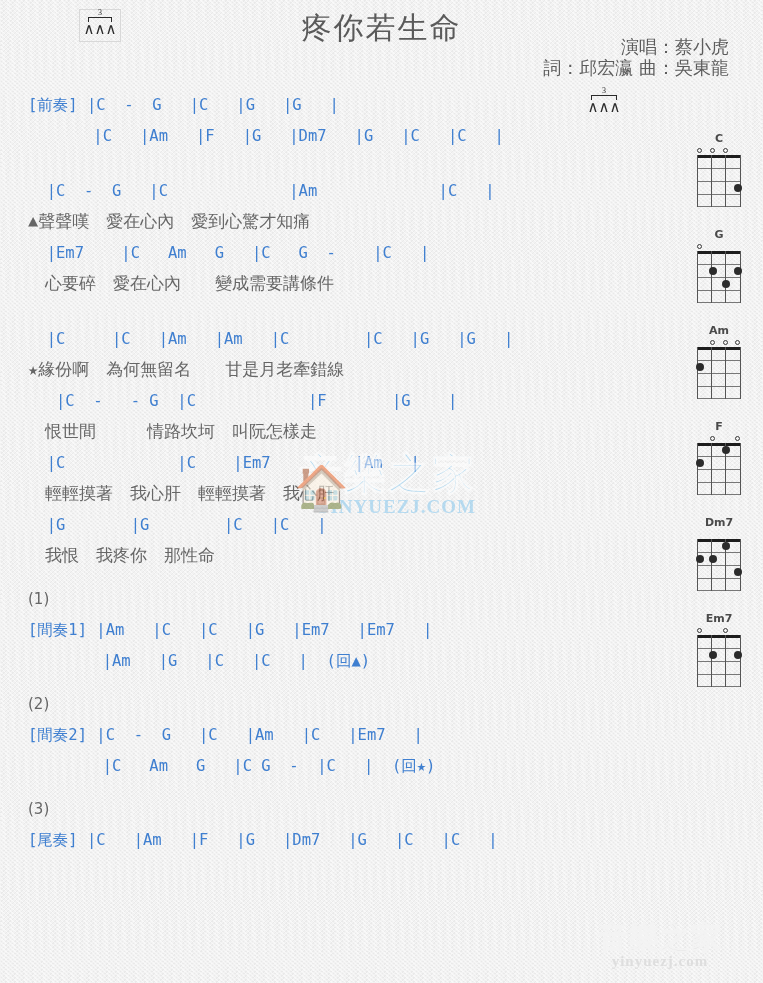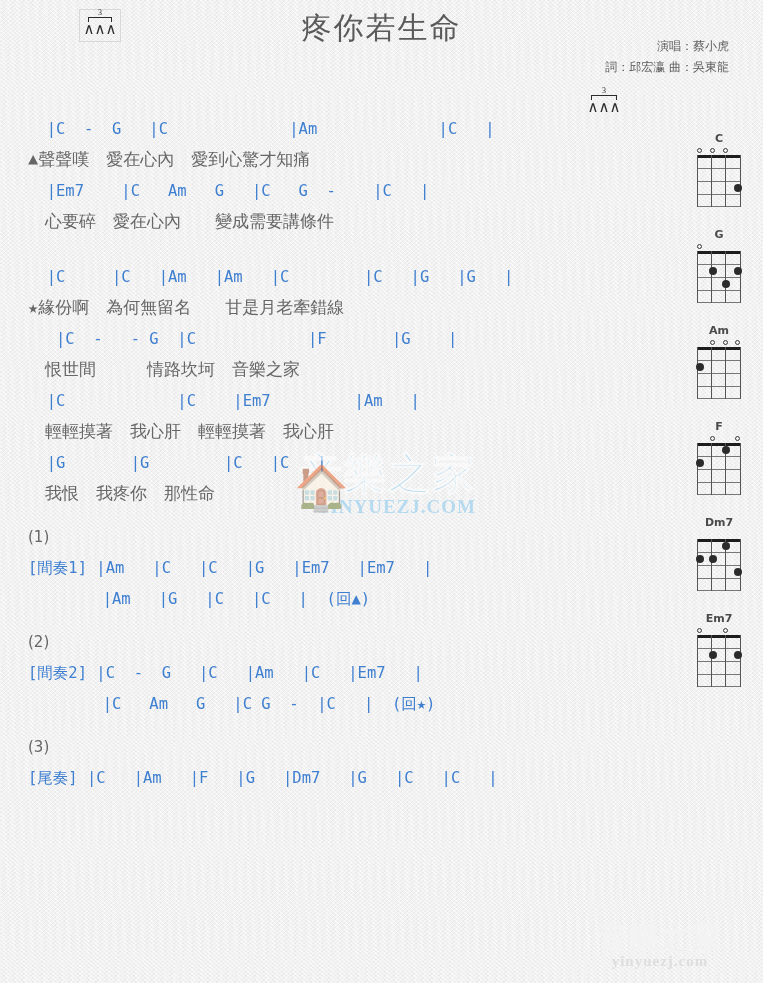--- a/index.html
+++ b/index.html
@@ -45,21 +45,21 @@
     position:absolute; left:0; right:0; top:8px;
     text-align:center;
     font-size:30px; color:#5a5a5a; letter-spacing:2px;
     font-family:"DejaVu Sans", sans-serif;
     font-weight:400;
   }
 
   #credits {
     position:absolute; right:34px; top:36px;
     text-align:right;
-    font-size:12px; color:#5c5c5c; line-height:21px;
+    font-size:18px; color:#5c5c5c; line-height:21px;
     font-family:"DejaVu Sans", sans-serif;
   }
 
   #strum-second {
     position:absolute; left:583px; top:88px;
     width:42px; height:33px;
   }
 
   
   #sheet {
@@ -174,33 +174,37 @@
 
 <div id="strum-second">
   <div class="triplet">
     <div class="num">3</div>
     <div class="bracket"></div>
     <div class="arrows">∧∧∧</div>
   </div>
 </div>
 
 <div id="sheet">
+    <div class="block">
+      <div class="line chords">[前奏] |C  -  G   |C   |G   |G   |</div>
+      <div class="line chords">       |C   |Am   |F   |G   |Dm7   |G   |C   |C   |</div>
+    </div>
     <div class="spacer"></div>
     <div class="block">
       <div class="line chords">  |C  -  G   |C             |Am             |C   |</div>
       <div class="line lyrics">▲聲聲嘆　愛在心內　愛到心驚才知痛</div>
       <div class="line chords">  |Em7    |C   Am   G   |C   G  -    |C   |</div>
       <div class="line lyrics">　心要碎　愛在心內　　變成需要講條件</div>
     </div>
     <div class="spacer"></div>
     <div class="block">
       <div class="line chords">  |C     |C   |Am   |Am   |C        |C   |G   |G   |</div>
       <div class="line lyrics">★緣份啊　為何無留名　　甘是月老牽錯線</div>
       <div class="line chords">   |C  -   - G  |C            |F       |G    |</div>
-      <div class="line lyrics">　恨世間　　　情路坎坷　音樂之家</div>
+      <div class="line lyrics">　恨世間　　　情路坎坷　叫阮怎樣走</div>
       <div class="line chords">  |C            |C    |Em7         |Am   |</div>
       <div class="line lyrics">　輕輕摸著　我心肝　輕輕摸著　我心肝</div>
       <div class="line chords">  |G       |G        |C   |C   |</div>
       <div class="line lyrics">　我恨　我疼你　那性命</div>
     </div>
     <div class="spacer-sm"></div>
     <div class="block">
       <div class="line label">(1)</div>
       <div class="line chords">[間奏1] |Am   |C   |C   |G   |Em7   |Em7   |</div>
       <div class="line chords">        |Am   |G   |C   |C   |  (回▲)</div>

